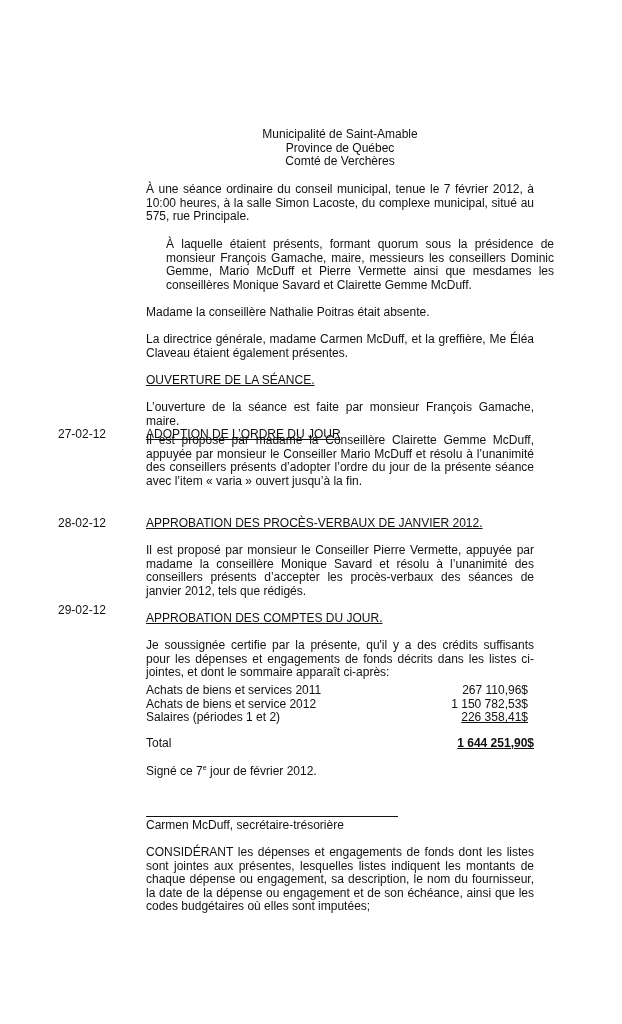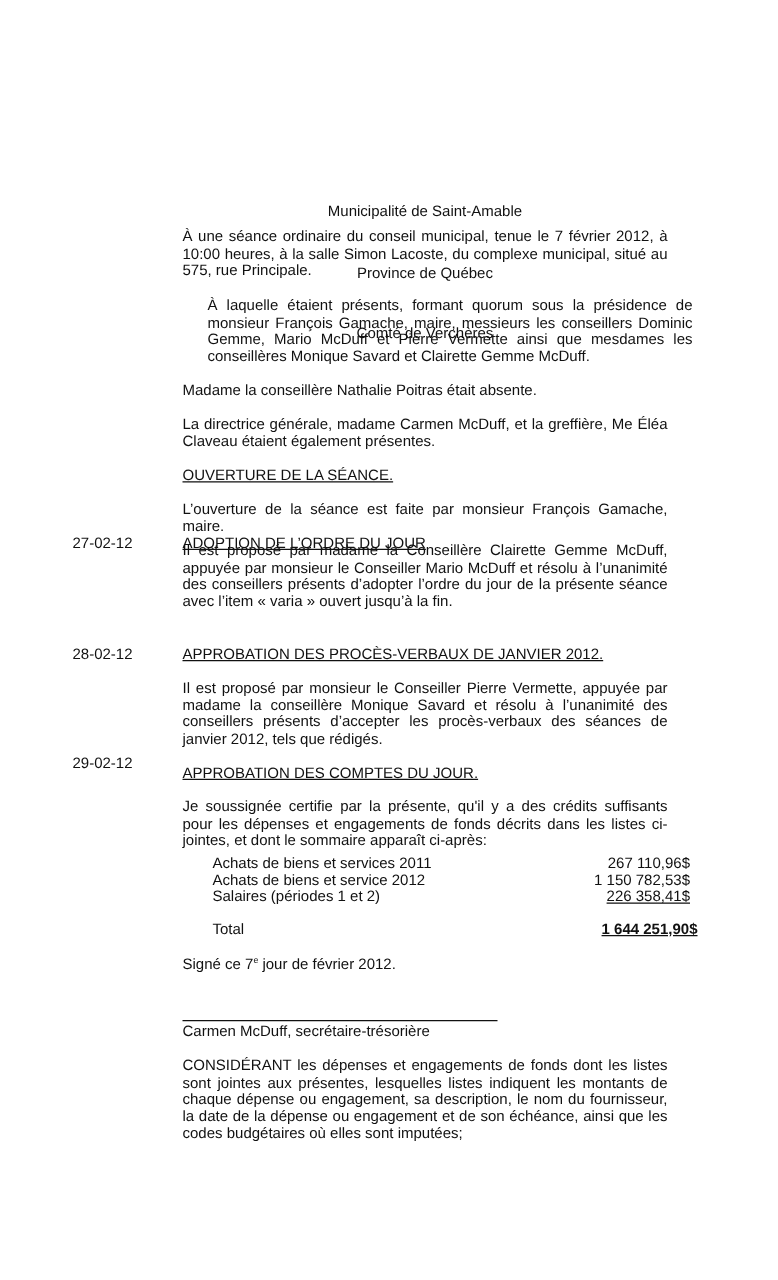--- a/index.html
+++ b/index.html
@@ -3,27 +3,27 @@
   <meta charset="utf-8">
   <style>
     html, body { margin: 0; padding: 0; background: #ffffff; }
     body {
       width: 622px; height: 1024px; position: relative; overflow: hidden;
       font-family: "Liberation Sans", sans-serif; font-size: 12px; color: #111;
       line-height: 13.6px;
     }
     .page { position: absolute; left: 0; top: 0; width: 622px; height: 1024px; }
     .header { position: absolute; left: 146px; top: 128px; width: 388px; text-align: center; }
-    .header div { line-height: 13.6px; margin-top: 35px; }
+    .header div { line-height: 13.6px; }
     .block { position: absolute; left: 146px; width: 388px; text-align: justify; }
     .lastline { text-align-last: left; }
     .u { text-decoration: underline; text-underline-offset: 1px; }
     .num { position: absolute; left: 58px; }
     .heading { position: absolute; left: 146px; }
-    .table { position: absolute; left: 146px; width: 388px; margin-left: 24px; }
+    .table { position: absolute; left: 146px; width: 388px; }
     .row { position: relative; height: 13.6px; }
     .row .lbl { position: absolute; left: 0; }
     .row .val { position: absolute; right: 6px; text-align: center; }
     .row.total .val { right: 0; font-weight: bold; }
     .sigline { position: absolute; left: 146px; top: 816px; width: 252px; border-top: 1px solid #111; }
     sup { font-size: 7px; line-height: 0; vertical-align: 5px; }
   </style>
 </head>
 <body>
 

